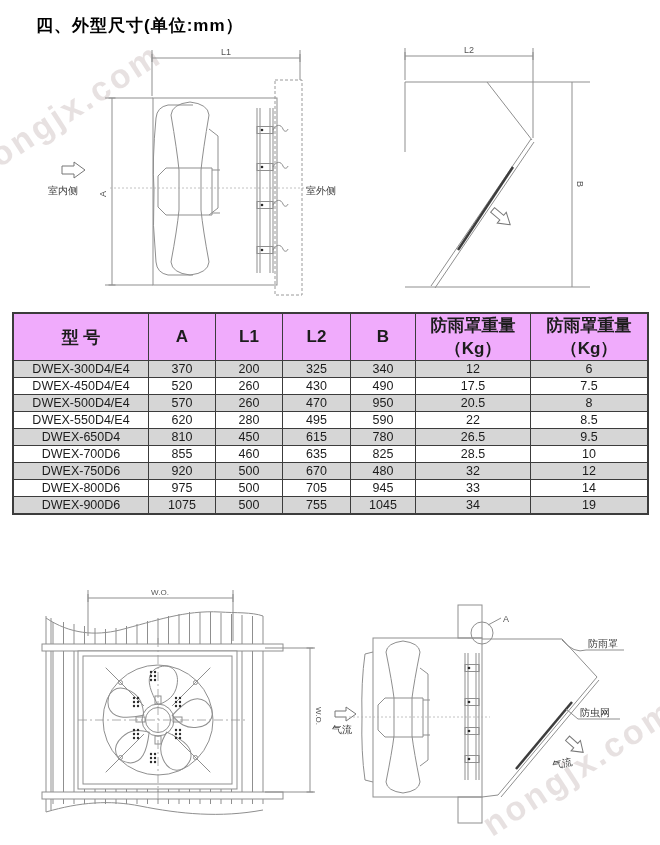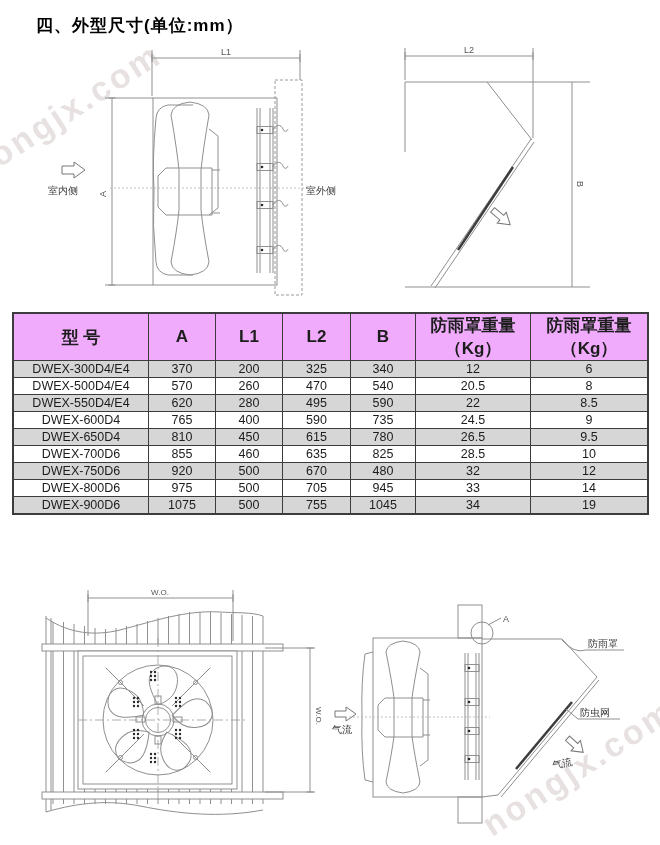--- a/index.html
+++ b/index.html
@@ -151,45 +151,45 @@
         <tr>
           <td>DWEX-300D4/E4</td>
           <td>370</td>
           <td>200</td>
           <td>325</td>
           <td>340</td>
           <td>12</td>
           <td>6</td>
         </tr>
         <tr>
+          <td>DWEX-450D4/E4</td>
+          <td>520</td>
+          <td>260</td>
+          <td>430</td>
+          <td>490</td>
+          <td>17.5</td>
+          <td>7.5</td>
+        </tr>
+        <tr>
           <td>DWEX-500D4/E4</td>
           <td>570</td>
           <td>260</td>
           <td>470</td>
-          <td>540</td>
+          <td>950</td>
           <td>20.5</td>
           <td>8</td>
         </tr>
         <tr>
           <td>DWEX-550D4/E4</td>
           <td>620</td>
           <td>280</td>
           <td>495</td>
           <td>590</td>
           <td>22</td>
           <td>8.5</td>
-        </tr>
-        <tr>
-          <td>DWEX-600D4</td>
-          <td>765</td>
-          <td>400</td>
-          <td>590</td>
-          <td>735</td>
-          <td>24.5</td>
-          <td>9</td>
         </tr>
         <tr>
           <td>DWEX-650D4</td>
           <td>810</td>
           <td>450</td>
           <td>615</td>
           <td>780</td>
           <td>26.5</td>
           <td>9.5</td>
         </tr>

